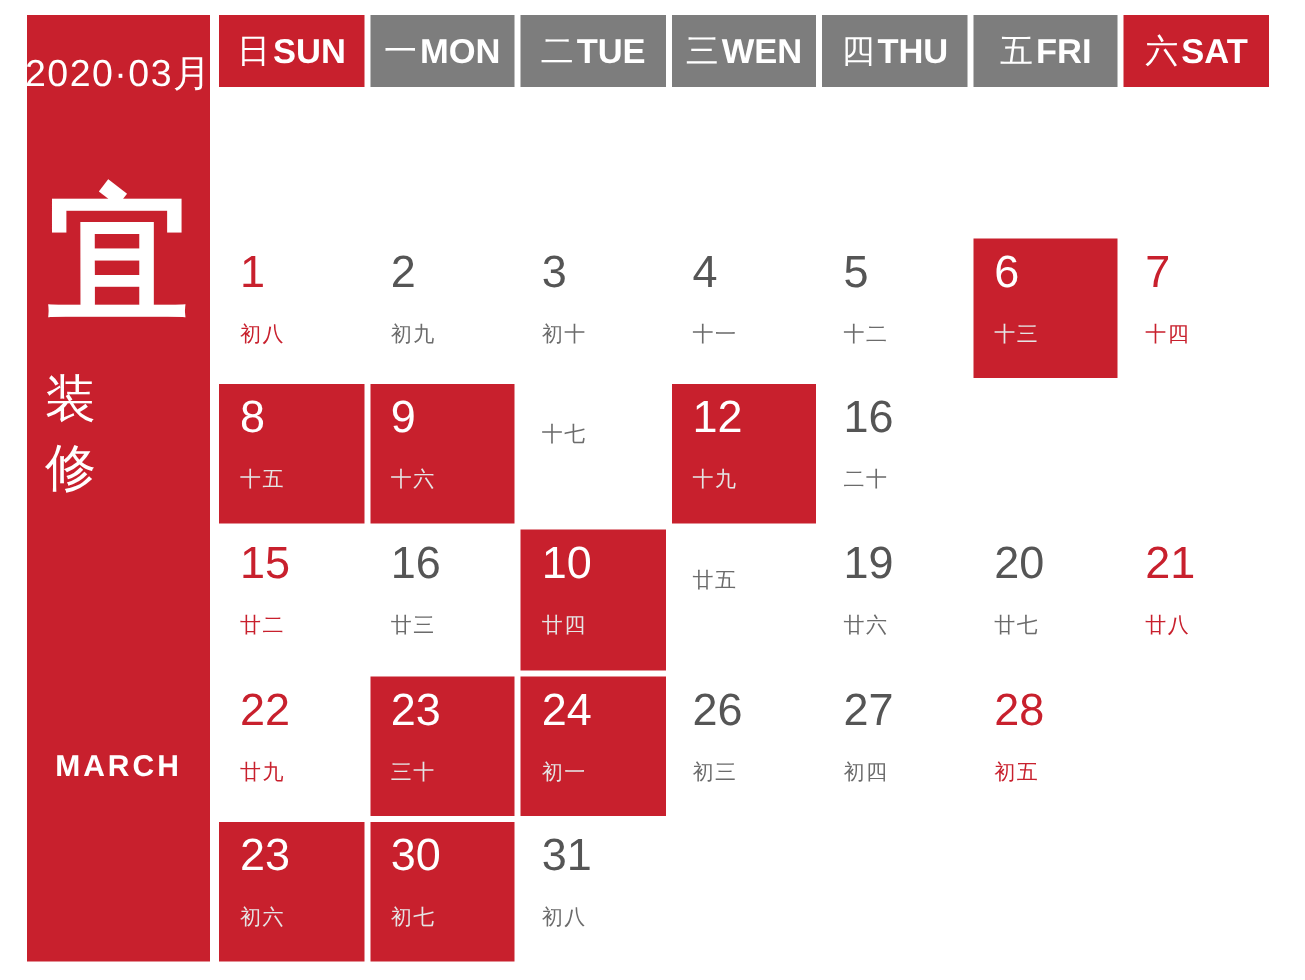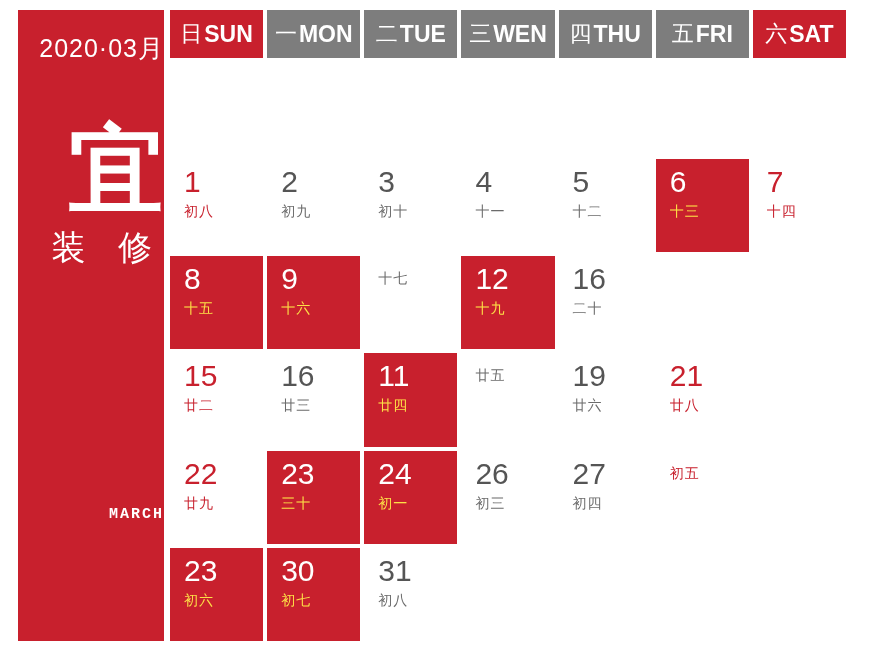--- a/index.html
+++ b/index.html
@@ -16,57 +16,56 @@
   .calendar {
     position: relative;
     width: 870px;
     height: 653px;
     box-sizing: border-box;
     display: flex;
     padding: 10px 24px 12px 18px;
   }
   
   .side-panel {
-    width: 146px;
+    width: 122px;
     background: #c8202d;
     color: #ffffff;
     display: flex;
     flex-direction: column;
-    align-items: flex-end;
+    align-items: center;
     flex: none;
     position: relative;
   }
   .side-year {
     margin-top: 22px;
     font-size: 25px;
     letter-spacing: 1px;
     font-family: "Liberation Sans", sans-serif;
     white-space: nowrap;
   }
   .side-big {
     margin-top: 58px;
     font-size: 96px;
     line-height: 1;
     font-family: "Liberation Serif", serif;
     font-weight: bold;
   }
   .side-sub {
-    margin-top: 6px;
+    margin-top: 24px;
     font-size: 34px;
     letter-spacing: 12px;
     padding-left: 12px;
     font-family: "Liberation Serif", serif;
   }
   .side-month {
     position: absolute;
     bottom: 118px;
-    font-size: 15px;
+    font-size: 20px;
     letter-spacing: 2px;
     font-weight: bold;
-    font-family: Liberation Mono, monospace;
   }
   
   .grid-wrap {
     flex: 1;
     display: flex;
     flex-direction: column;
     margin-left: 6px;
   }
   .head-row {
     display: grid;
@@ -112,33 +111,33 @@
     padding: 8px 0 0 14px;
   }
   .day.empty { background: #ffffff; }
   .day .num {
     font-size: 30px;
     line-height: 1;
     color: #555555;
     font-family: "Liberation Sans", sans-serif;
   }
   .day .lunar {
-    margin-top: 6px;
+    margin-top: 17px;
     font-size: 14px;
     color: #6b6b6b;
     font-family: "Liberation Serif", serif;
     letter-spacing: 1px;
   }
   
   .day.redtext .num { color: #c8202d; }
   .day.redtext .lunar { color: #c8202d; }
   
   .day.filled { background: #c8202d; }
   .day.filled .num { color: #ffffff; }
-  .day.filled .lunar { color: #fde047; }
+  .day.filled .lunar { color: #e5e5e5; }
 </style>
 </head>
 <body>
 
 <div class="calendar">
 
   <div class="side-panel">
     <div class="side-year">2020·03月</div>
     <div class="side-big">宜</div>
     <div class="side-sub">装 修</div>
@@ -266,30 +265,34 @@
       <div class="week">
         <div class="day redtext">
             <div class="num">15</div>
             <div class="lunar">廿二</div>
           </div>
         <div class="day">
             <div class="num">16</div>
             <div class="lunar">廿三</div>
           </div>
         <div class="day filled">
-            <div class="num">11</div>
+            <div class="num">10</div>
             <div class="lunar">廿四</div>
           </div>
         <div class="day">
             <div class="lunar">廿五</div>
           </div>
         <div class="day">
             <div class="num">19</div>
             <div class="lunar">廿六</div>
           </div>
+        <div class="day">
+            <div class="num">20</div>
+            <div class="lunar">廿七</div>
+          </div>
         <div class="day redtext">
             <div class="num">21</div>
             <div class="lunar">廿八</div>
           </div>
       </div>
 
       <div class="week">
         <div class="day redtext">
             <div class="num">22</div>
             <div class="lunar">廿九</div>
@@ -304,20 +307,21 @@
           </div>
         <div class="day">
             <div class="num">26</div>
             <div class="lunar">初三</div>
           </div>
         <div class="day">
             <div class="num">27</div>
             <div class="lunar">初四</div>
           </div>
         <div class="day redtext">
+            <div class="num">28</div>
             <div class="lunar">初五</div>
           </div>
       </div>
 
       <div class="week">
         <div class="day filled">
             <div class="num">23</div>
             <div class="lunar">初六</div>
           </div>
         <div class="day filled">

